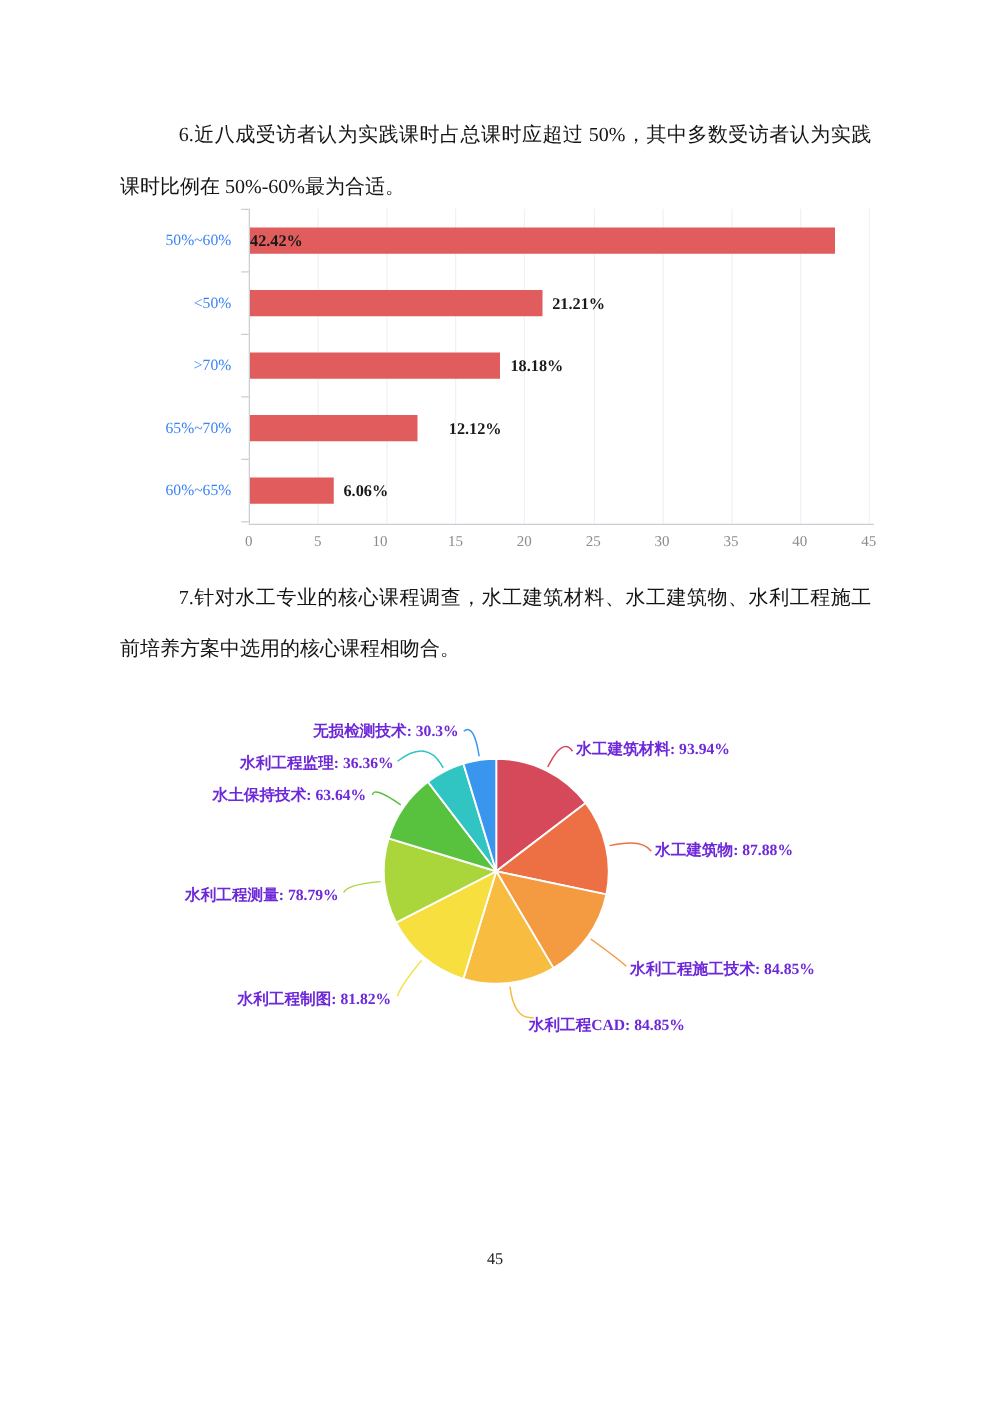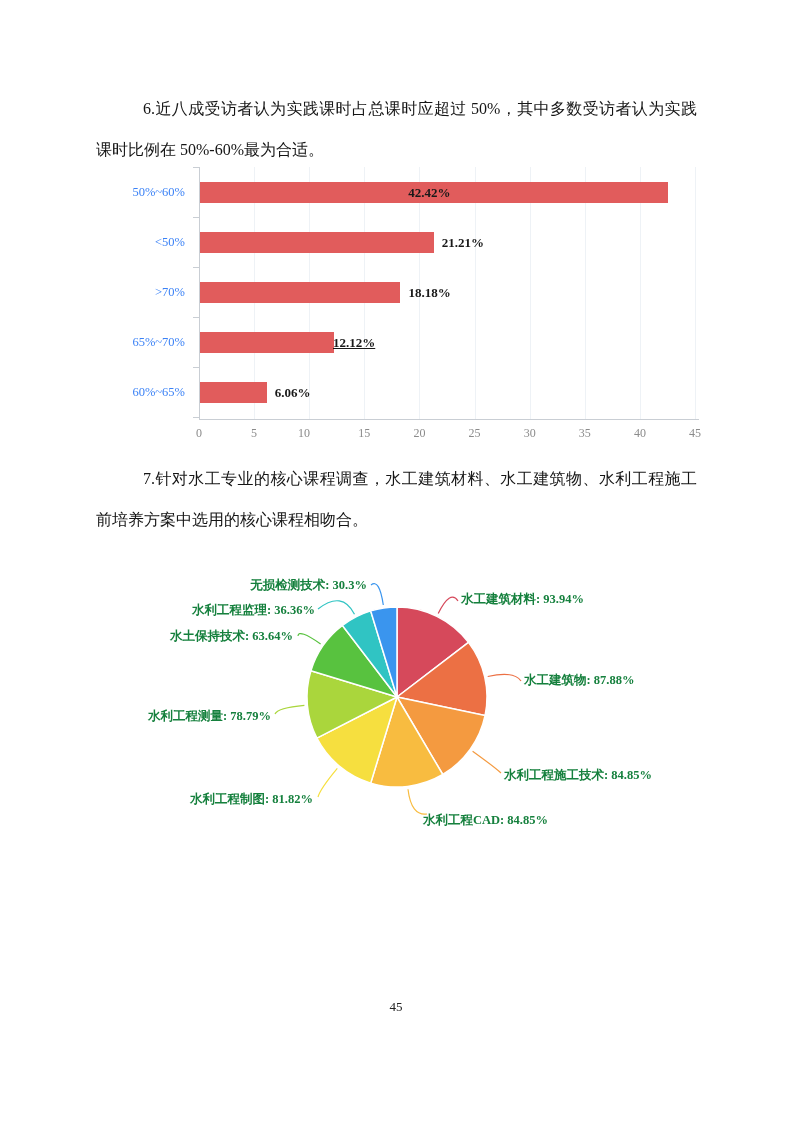--- a/index.html
+++ b/index.html
@@ -15,26 +15,26 @@
   
   .barchart{position:absolute;left:100px;top:167px;width:620px;height:285px;}
   .bc-axis-y{position:absolute;left:99px;top:0;width:1px;height:252px;background:#c9ced4;}
   .bc-axis-x{position:absolute;left:99px;top:252px;width:500px;height:1px;background:#c9ced4;}
   .bc-band-tick{position:absolute;width:6px;height:1px;background:#c9ced4;left:93px;}
   .bc-grid{position:absolute;top:0;width:1px;height:252px;background:#eef2f6;}
   .bc-bar{position:absolute;height:21px;}
   .bc-cat{position:absolute;left:0;width:92px;height:21px;line-height:21px;text-align:right;
           font-size:12.5px;color:#3b82f6;padding-right:7px;box-sizing:border-box;}
   .bc-val{position:absolute;height:21px;line-height:21px;font-size:13px;font-weight:bold;color:#191919;}
-  .bc-val.inside{text-align:center;}
+  .bc-val.inside{text-align:left;}
   .bc-xtick{position:absolute;width:34px;text-align:center;font-size:12px;color:#8b8b8b;line-height:14px;}
 
   
   .pie-svg{position:absolute;left:120px;top:560px;width:580px;height:290px;}
-  .pie-label{position:absolute;font-size:12.5px;font-weight:bold;color:#15803d;
+  .pie-label{position:absolute;font-size:12.5px;font-weight:bold;color:#6d28d9;
              line-height:15px;white-space:nowrap;}
 
   .page-number{position:absolute;left:0;top:999px;width:792px;text-align:center;
                font-size:13px;color:#222;}
 </style>
 </head>
 <body>
 
 <div class="page">
 
@@ -75,21 +75,21 @@
       <div class="bc-bar" style="top: 15px; left: 100px; width: 467.563px; background: rgb(225, 92, 92);"></div>
       <div class="bc-val inside" style="top: 15px; left: 100px; width: 458.563px;">42.42%</div>
       <div class="bc-cat" style="top: 65px;">&lt;50%</div>
       <div class="bc-bar" style="top: 65px; left: 100px; width: 233.781px; background: rgb(225, 92, 92);"></div>
       <div class="bc-val" style="top: 65px; left: 341.781px;">21.21%</div>
       <div class="bc-cat" style="top: 115px;">&gt;70%</div>
       <div class="bc-bar" style="top: 115px; left: 100px; width: 200.384px; background: rgb(225, 92, 92);"></div>
       <div class="bc-val" style="top: 115px; left: 308.384px;">18.18%</div>
       <div class="bc-cat" style="top: 165px;">65%~70%</div>
       <div class="bc-bar" style="top: 165px; left: 100px; width: 133.589px; background: rgb(225, 92, 92);"></div>
-      <div class="bc-val" style="top: 165px; left: 233px; text-decoration: underline;">12.12%</div>
+      <div class="bc-val" style="top: 165px; left: 259px;">12.12%</div>
       <div class="bc-cat" style="top: 215px; text-align: right;">60%~65%</div>
       <div class="bc-bar" style="top: 215px; left: 100px; width: 66.7947px; background: rgb(225, 92, 92);"></div>
       <div class="bc-val" style="top: 215px; left: 174.795px;">6.06%</div>
     </div>
 
   <div class="para" id="para-7" style="top:458px;">
       <div class="pline indent j">7.针对水工专业的核心课程调查，水工建筑材料、水工建筑物、水利工程施工</div>
       <div class="pline">前培养方案中选用的核心课程相吻合。</div>
     </div>
 

